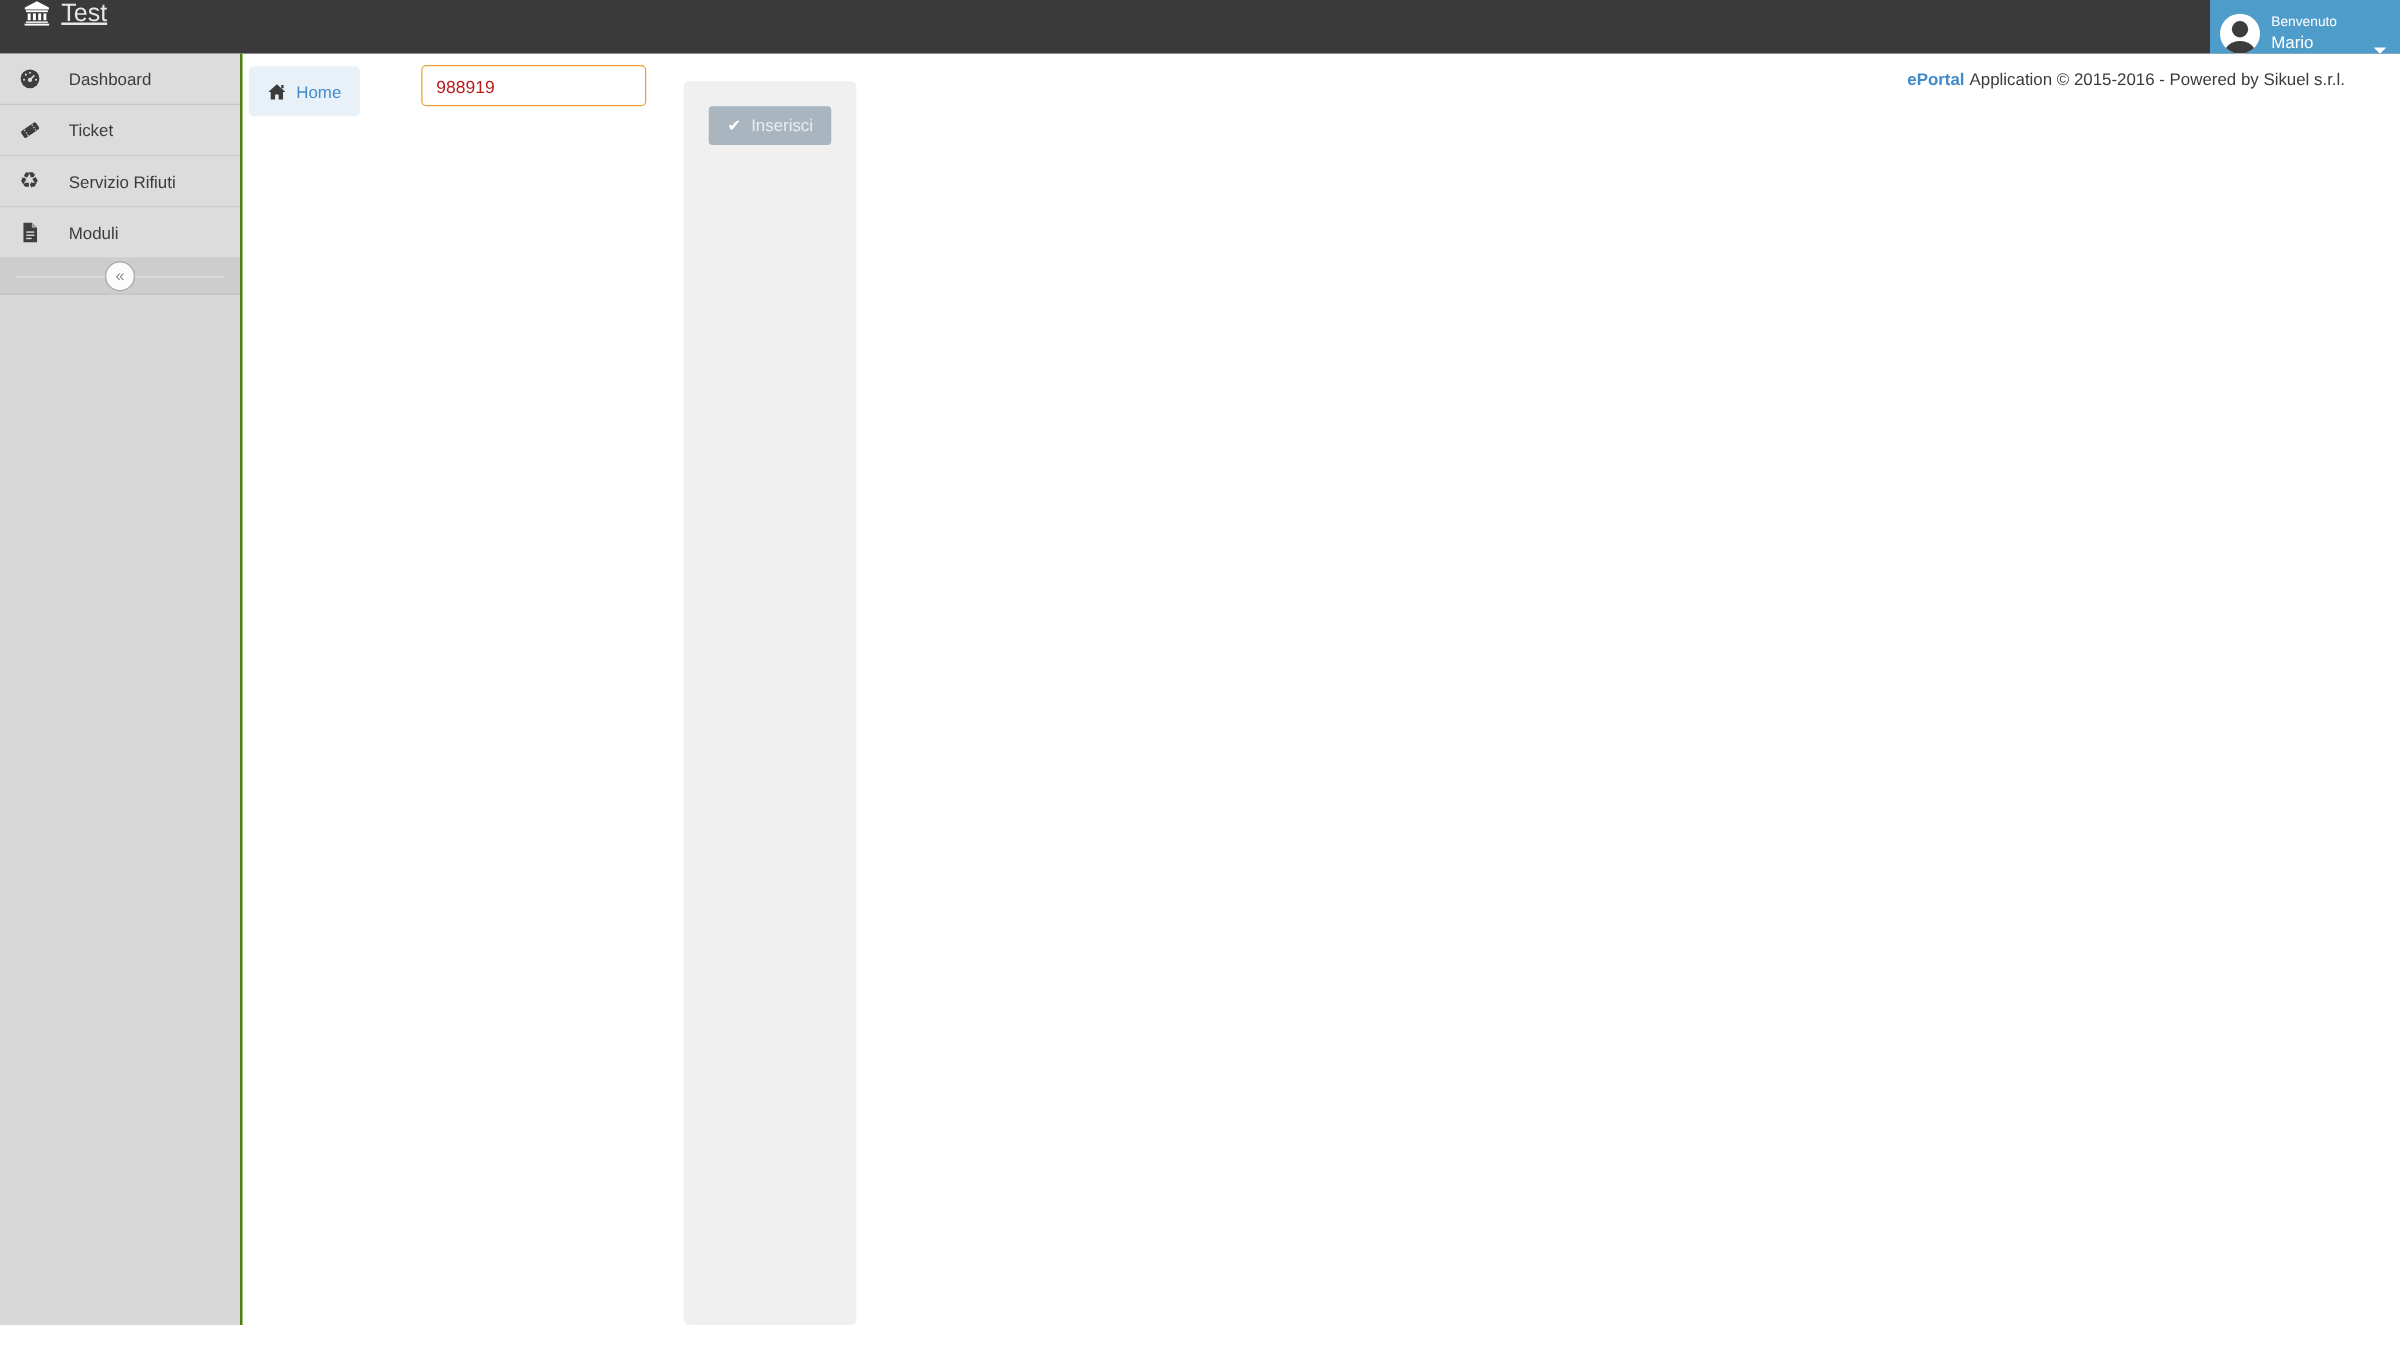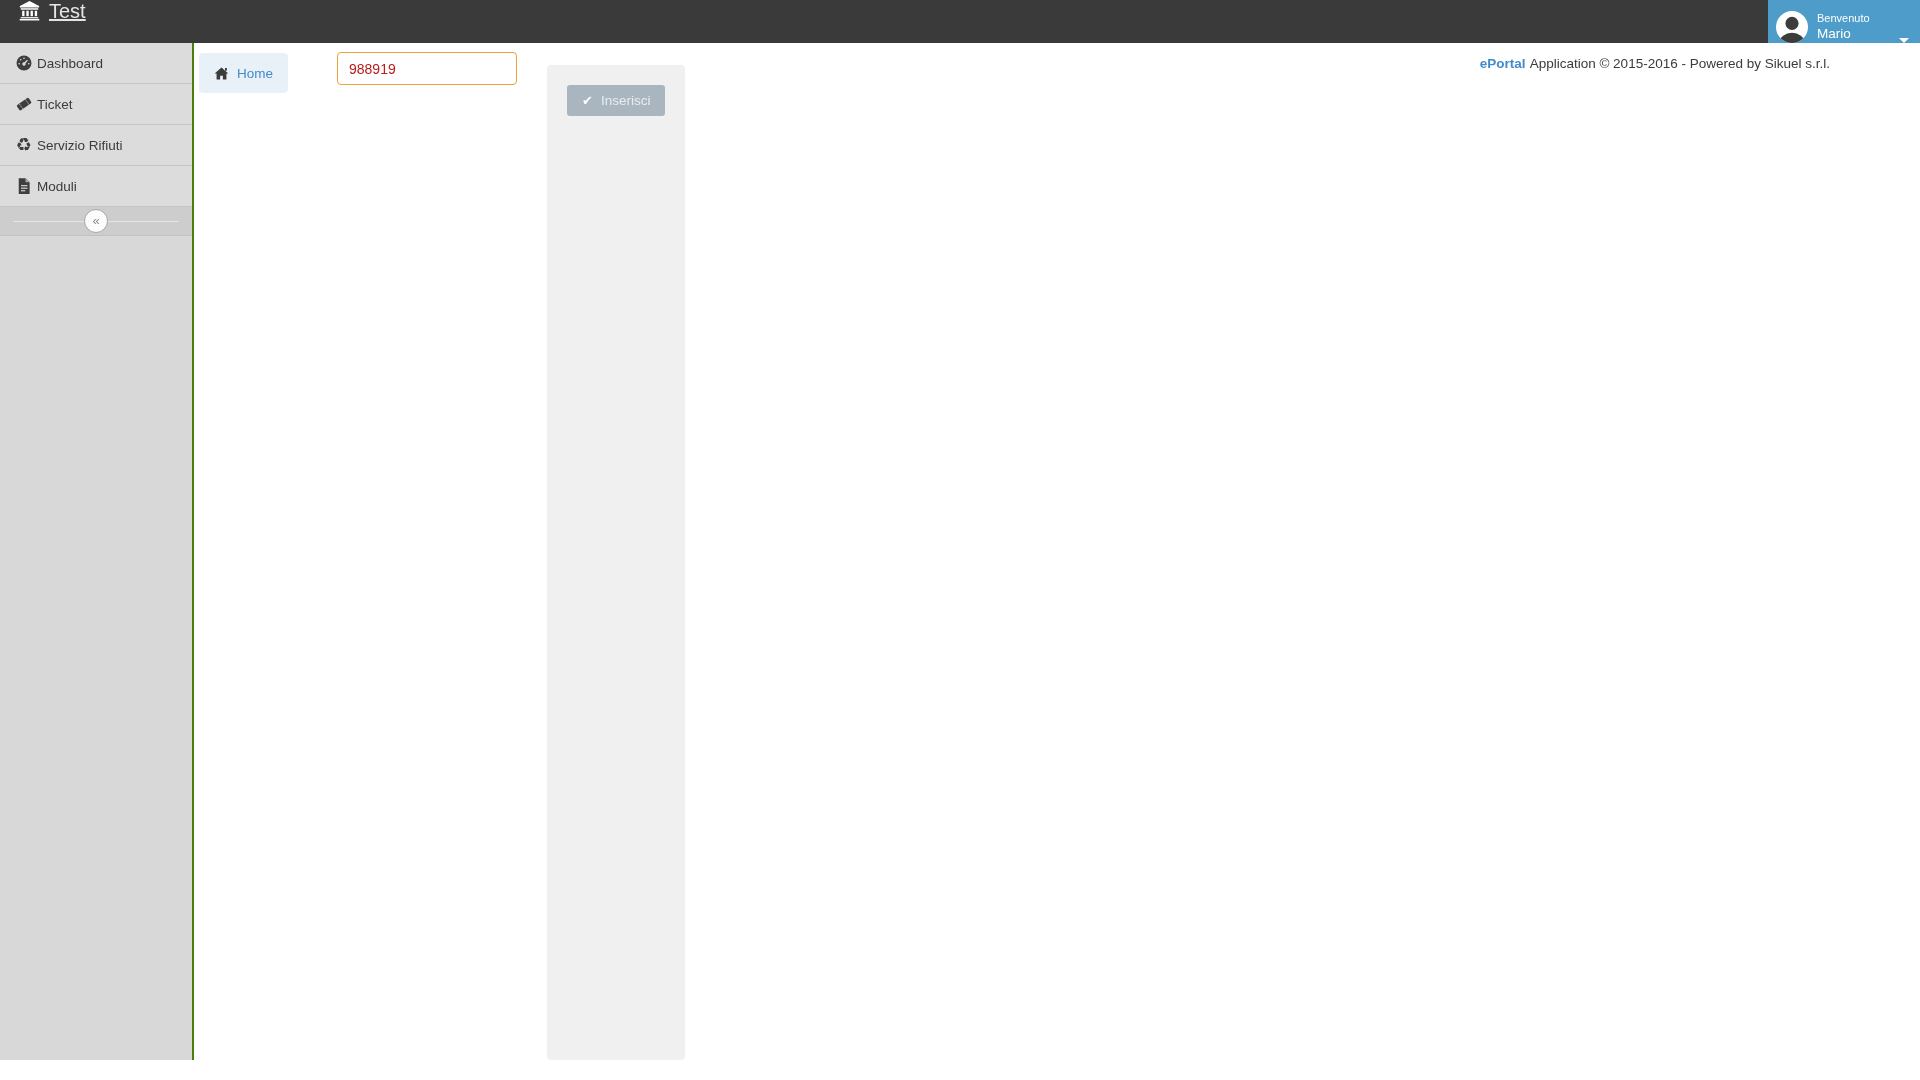--- a/index.html
+++ b/index.html
@@ -21,21 +21,21 @@
   .user-text { margin-left:9px; color:#fff; line-height:1.25; }
   .user-greet { font-size:11px; }
   .user-name { font-size:13.5px; }
   .caret { margin-left:auto; width:0; height:0; border-left:5px solid transparent; border-right:5px solid transparent; border-top:5px solid #fff; }
 
   
   .app { display:flex; height:1017px; }
 
   
   .sidebar { width:192px; flex:none; display:flex; flex-direction:column; background:#d8d8d8; }
-  .side-item { height:41px; background:#dcdcdc; border-bottom:1px solid #c7c7c7; display:flex; align-items:center; padding-left:14px; gap:4px; font-size:13.5px; color:#3b3b3b; cursor:pointer; }
+  .side-item { height:41px; background:#dcdcdc; border-bottom:1px solid #c7c7c7; display:flex; align-items:center; padding-left:14px; gap:22px; font-size:13.5px; color:#3b3b3b; cursor:pointer; }
   .side-icon { width:19px; height:19px; display:flex; align-items:center; justify-content:center; flex:none; }
   .side-icon svg { width:18px; height:18px; display:block; }
   .recycle-glyph { font-size:18px; color:#3e3e3e; line-height:1; font-family:"DejaVu Sans",sans-serif; }
   .collapse-row { height:29px; background:#cdcdcd; border-bottom:1px solid #c3c3c3; position:relative; display:flex; align-items:center; justify-content:center; flex:none; }
   .collapse-line { position:absolute; left:13px; right:13px; top:50%; height:1px; background:#e6e6e6; }
   .collapse-btn { position:relative; width:24px; height:24px; border-radius:50%; background:#fcfcfc; border:1px solid #a6a6a6; color:#8c8c8c; font-size:13px; display:flex; align-items:center; justify-content:center; cursor:pointer; padding-bottom:2px; }
   .side-rest { flex:1; background:#d8d8d8; }
 
   
   .main { flex:1; border-left:2px solid #4d7c0f; display:flex; flex-direction:row; background:#fff; }
@@ -46,21 +46,21 @@
   .dotted { margin:14px 15px 0 4px; border-top:1px dotted #c6c6c6; height:0; flex:none; }
   .alert { margin:12px 15px 0 15px; position:relative; background:#d9edf7; border:1px solid #bce8f1; border-radius:4px; color:#31708f; font-size:13.5px; padding:17px 40px 17px 16px; flex:none; }
   .alert-close { position:absolute; right:15px; top:50%; transform:translateY(-50%); color:#9aabb5; font-size:17px; font-weight:bold; line-height:1; cursor:pointer; }
   .instruction { margin:27px 15px 0 15px; font-size:13.5px; color:#3b3b3b; }
   .code-input { margin:9px 15px 0 15px; width:180px; height:33px; border:1px solid #eea236; border-radius:4px; padding:0 11px; font-size:14px; color:#b91c1c; font-family:inherit; outline:none; display:block; background:#fff; }
   .panel { margin:22px 15px 0 15px; background:#f0f0f0; border-radius:4px; padding:20px; flex:none; }
   .btn-confirm { display:inline-flex; align-items:center; gap:8px; height:31px; padding:0 15px; background:#a9b6bf; border:none; border-radius:3px; color:#e9edf0; font-size:13.5px; font-family:inherit; cursor:pointer; }
   .btn-confirm .check { color:#fff; font-size:13px; line-height:1; }
   .filler { flex:1; }
   .footer-hr { margin:0 15px 0 4px; border-top:1px solid #d2d2d2; border-bottom:1px solid #ececec; height:3px; flex:none; }
-  .footer { margin:13px 0 6px; text-align:left; padding-right:90px; font-size:13.5px; color:#3b3b3b; }
+  .footer { margin:13px 0 6px; text-align:left; padding-right:44px; font-size:13.5px; color:#3b3b3b; }
   .footer .brand-name { color:#428bca; font-weight:bold; cursor:pointer; }
   .footer .rest { margin-left:4px; }
 </style>
 </head>
 <body>
 
 <div class="navbar">
   <div class="brand">
     <span>
       <svg viewBox="0 0 24 24" fill="#ffffff">

